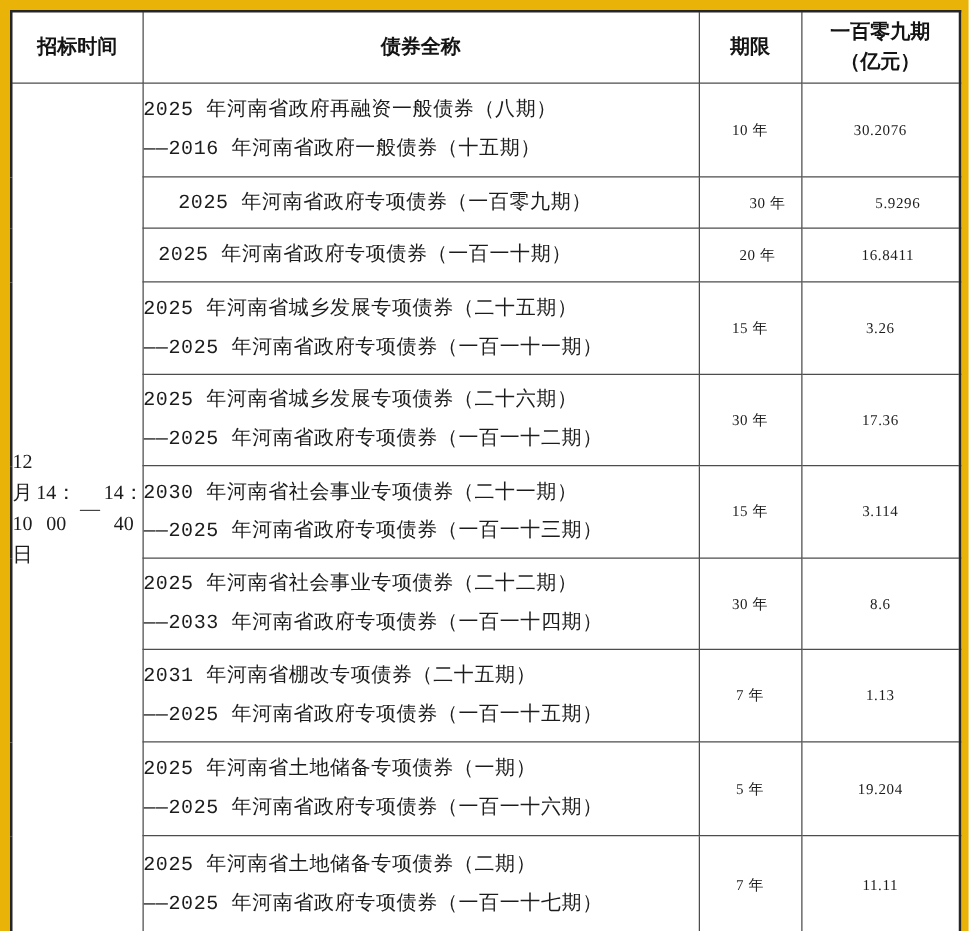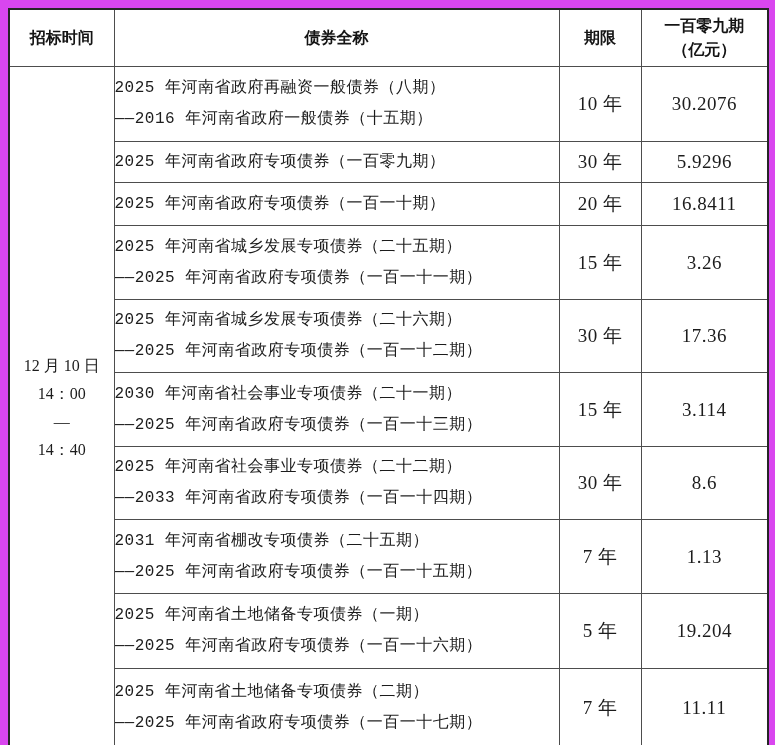--- a/index.html
+++ b/index.html
@@ -8,21 +8,21 @@
     background: #ffffff;
     width: 775px;
     height: 745px;
     font-family: "Liberation Serif", "DejaVu Serif", serif;
     color: #1c1c1c;
   }
   .page {
     position: relative;
     width: 775px;
     height: 745px;
-    background: #d946ef;
+    background: #eab308;
     overflow: hidden;
   }
   table.bond-table {
     position: absolute;
     left: 8px;
     top: 8px;
     width: 759px;
     border-collapse: collapse;
     table-layout: fixed;
     background: #ffffff;
@@ -50,42 +50,42 @@
     font-size: 16px;
     text-align: left;
     vertical-align: middle;
     padding-left: 9px;
     padding-right: 4px;
     line-height: 31px;
     letter-spacing: 0.5px;
     font-family: Liberation Mono, monospace;
   }
   td.term-cell, td.amount-cell {
-    font-size: 19px;
+    font-size: 12px;
     text-align: center;
     vertical-align: middle;
     letter-spacing: 0.5px;
   }
   td.time-cell {
     font-size: 16px;
     text-align: center;
     vertical-align: middle;
   }
   .time-lines {
     display: flex;
-    flex-direction: column;
+    flex-direction: row;
     align-items: center;
     gap: 3px;
     line-height: 25px;
   }
   .line:empty { display: none; }
   
   tr.h74 td { height: 74px; }
-  tr.h40 td { height: 40px; }
-  tr.h42 td { height: 42px; }
+  tr.h40 td { height: 40px; padding-left: 28px; }
+  tr.h42 td { height: 42px; padding-left: 12px; }
   tr.h73 td { height: 73px; }
   tr.h72 td { height: 72px; }
   tr.h78 td { height: 78px; }
 </style>
 </head>
 <body>
 
 <div class="page">
   <table class="bond-table">
     <colgroup>

